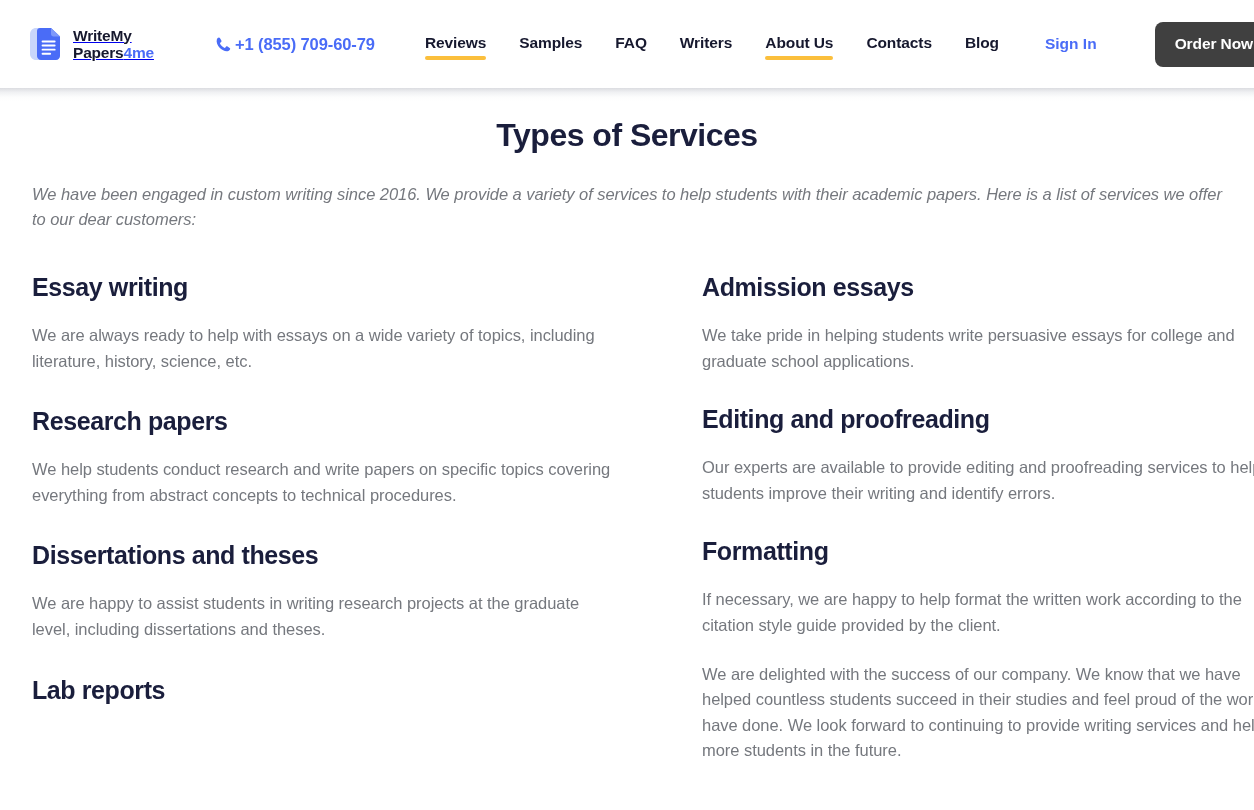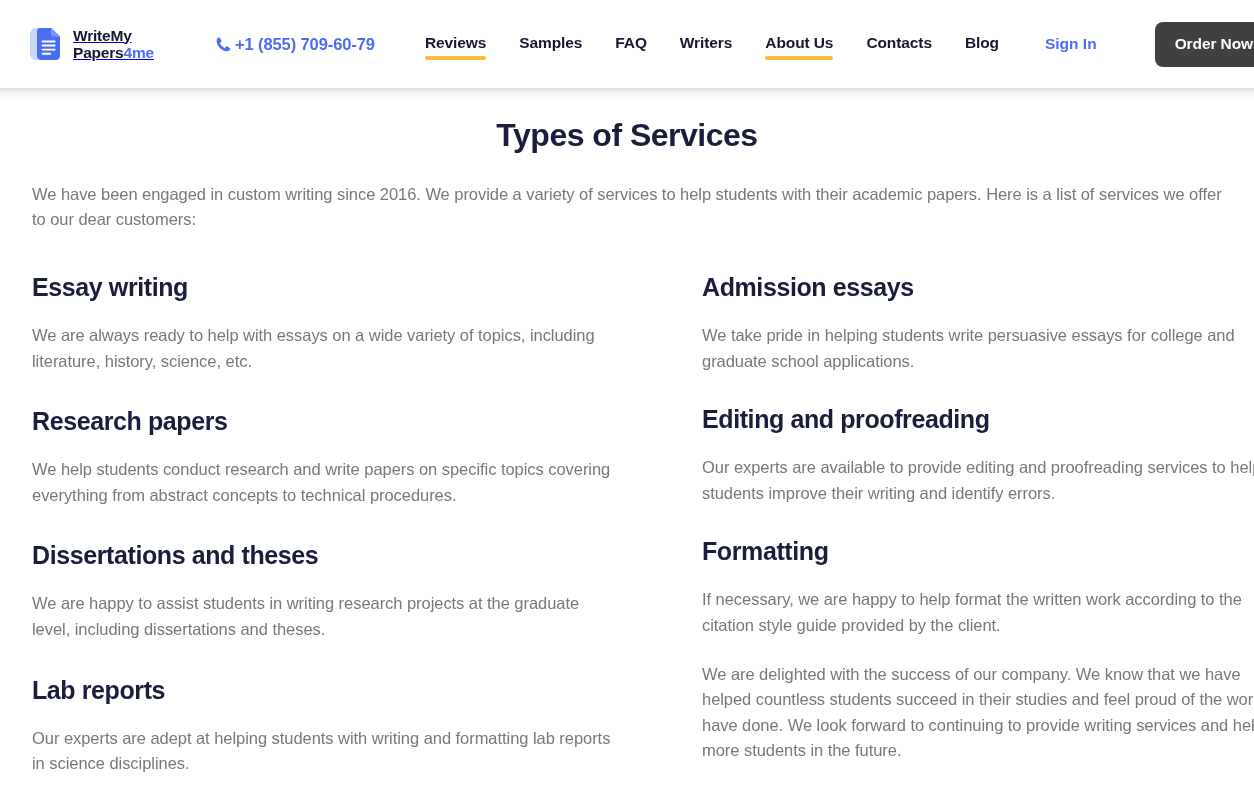--- a/index.html
+++ b/index.html
@@ -139,20 +139,21 @@
     letter-spacing: -0.5px;
     color: #1A1E3C;
   }
   .intro-paragraph {
     margin: 28px 0 12px;
     max-width: 1190px;
     font-size: 16.5px;
     line-height: 1.52;
     color: #75787E;
     letter-spacing: -0.05px;
+    font-style: italic;
   }
 
   .columns {
     display: flex;
     gap: 90px;
     margin-top: 40px;
   }
   .column { width: 580px; flex: 0 0 580px; }
   .column.right { width: 590px; flex: 0 0 590px; }
 
@@ -248,21 +249,20 @@
         <p class="service-desc">We help students conduct research and write papers on specific topics covering everything from abstract concepts to technical procedures.</p>
       </div>
 
       <div class="service-block">
         <h2 class="service-title">Dissertations and theses</h2>
         <p class="service-desc">We are happy to assist students in writing research projects at the graduate level, including dissertations and theses.</p>
       </div>
 
       <div class="service-block">
         <h2 class="service-title">Lab reports</h2>
-        <p class="service-desc">Our experts are adept at helping students with writing and formatting lab reports in science disciplines.</p>
       </div>
 
     </section>
 
     <section class="column right">
 
       <div class="service-block">
         <h2 class="service-title">Admission essays</h2>
         <p class="service-desc">We take pride in helping students write persuasive essays for college and graduate school applications.</p>
       </div>

